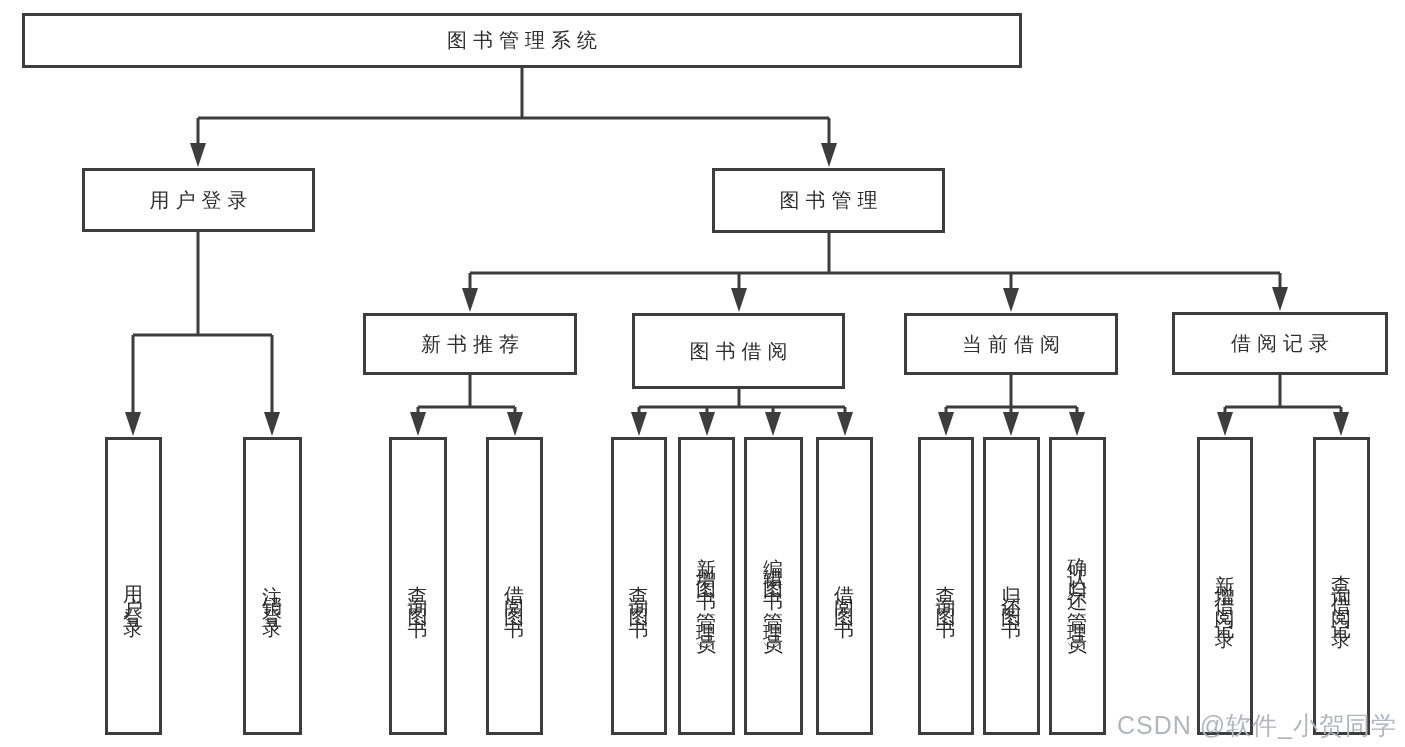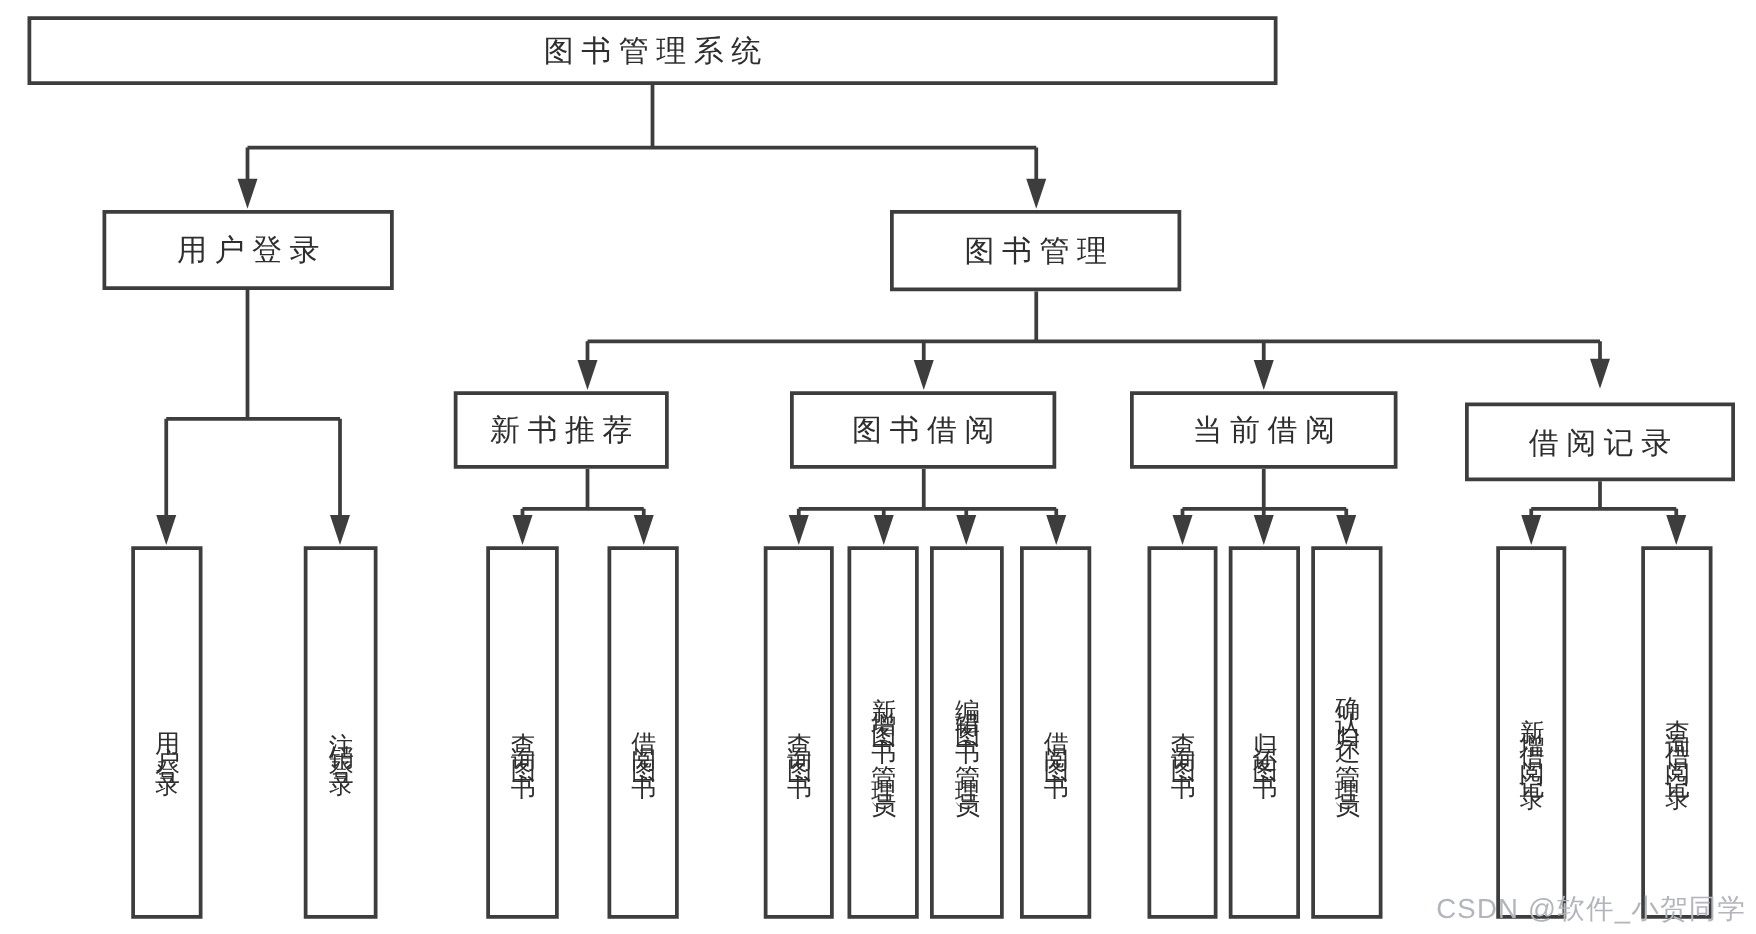--- a/index.html
+++ b/index.html
@@ -14,41 +14,41 @@
   #wires{position:absolute;left:0;top:0;z-index:1;}
   .node{
     position:absolute;
     box-sizing:border-box;
     border:3px solid #3d3d3d;
     background:#ffffff;
     display:flex;align-items:center;justify-content:center;
     z-index:2;
   }
   .hlabel{
-    font-size:24px;
+    font-size:20px;
     letter-spacing:6px;
     white-space:nowrap;
     color:#2e2e2e;
     padding-left:6px; 
   }
   .vlabel{
     writing-mode:vertical-rl;
     text-orientation:mixed;
     font-size:20px;
     line-height:1;
     letter-spacing:11px;
     white-space:nowrap;
     color:#2e2e2e;
     padding-top:11px; 
   }
   #watermark{
     position:absolute;
     right:8px;bottom:5px;
     z-index:3;
-    font-size:22px;
+    font-size:25px;
     color:#b2b5bb;
     letter-spacing:1px;
     white-space:nowrap;
   }
 </style>
 </head>
 <body>
 
 <div id="canvas">
 
@@ -89,30 +89,30 @@
     <span class="hlabel">图书管理系统</span>
   </div>
 
   <div class="node" style="left:82px;top:168px;width:233px;height:64px;">
     <span class="hlabel">用户登录</span>
   </div>
   <div class="node" style="left:712px;top:168px;width:233px;height:65px;align-items:center;">
     <span class="hlabel">图书管理</span>
   </div>
 
-  <div class="node" style="left:363px;top:313px;width:172px;height:62px;">
+  <div class="node" style="left:363px;top:313px;width:214px;height:62px;">
     <span class="hlabel">新书推荐</span>
   </div>
-  <div class="node" style="left:632px;top:313px;width:213px;height:62px;">
+  <div class="node" style="left:632px;top:313px;width:213px;height:76px;">
     <span class="hlabel">图书借阅</span>
   </div>
   <div class="node" style="left:904px;top:313px;width:214px;height:62px;align-items:center;">
     <span class="hlabel">当前借阅</span>
   </div>
-  <div class="node" style="left:1172px;top:312px;width:216px;height:63px;margin-top:10px;">
+  <div class="node" style="left:1172px;top:312px;width:216px;height:63px;">
     <span class="hlabel">借阅记录</span>
   </div>
 
   <div class="node" style="left:105px;top:437px;width:57px;height:298px;">
     <span class="vlabel">用户登录</span>
   </div>
   <div class="node" style="left:243px;top:437px;width:59px;height:298px;">
     <span class="vlabel">注销登录</span>
   </div>
 

